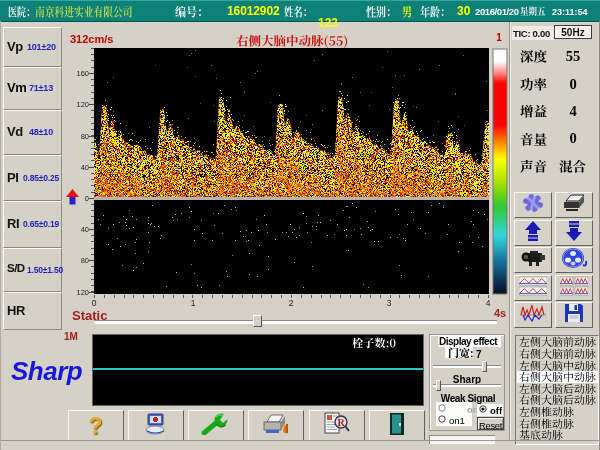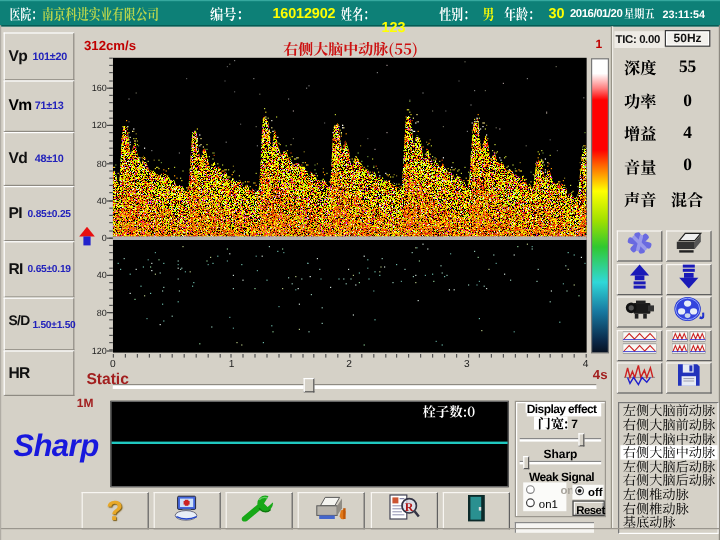--- a/index.html
+++ b/index.html
@@ -1042,21 +1042,21 @@
     <circle cx="4" cy="4" r="3.2" fill="#fff" stroke="#444" stroke-width="1"></circle>
   </svg>
 <div style="position:absolute;left:449px;top:415px;width:24px;font-weight:normal;font-size:9.5px;color:#000">on1</div>
 <div style="position:absolute;left:477px;top:404px;width:26px;height:12px;background:#fbfbf9"></div>
 <svg style="position:absolute;left:479px;top:405px" width="9" height="9">
     <circle cx="4" cy="4" r="3.2" fill="#fff" stroke="#444" stroke-width="1"></circle>
     <circle cx="4" cy="4" r="1.6" fill="#111"></circle>
   </svg>
 <div style="position:absolute;left:490px;top:405px;width:18px;font-weight:bold;font-size:9.5px;color:#000">off</div>
 <div style="position:absolute;left:477px;top:417px;width:27px;height:13px;background:#d5d1c7;border:1px solid #444;box-shadow:inset 1px 1px 0 #fff,inset -1px -1px 0 #999"></div>
-<div style="position:absolute;left:477px;top:419.5px;width:27px;font-weight:bold;font-size:9.5px;color:#000;text-align:right;letter-spacing:-0.4px">Reset</div>
+<div style="position:absolute;left:477px;top:419.5px;width:27px;font-weight:normal;font-size:9.5px;color:#000;text-align:center;letter-spacing:-0.4px">Reset</div>
 <div style="position:absolute;left:429px;top:435px;width:66px;height:9px;background:#f6f5f2;border-top:1px solid #888;border-left:1px solid #888"></div>
 <div style="position:absolute;left:515px;top:335px;width:84px;height:110px;background:#d5d1c7;border-top:1px solid #777;border-left:1px solid #777;border-bottom:1px solid #fff;border-right:1px solid #fff"></div>
 <svg style="position:absolute;left:518.5px;top:335.3px" width="79" height="13.8" viewBox="0 -11.0 79 13.8">
     <path d="M4.3 -9.2C4.2 -8.5 4.1 -7.7 3.9 -6.9H0.6L0.6 -6.5H3.8C3.3 -4.0 2.2 -1.5 0.4 0.3L0.5 0.4C2.0 -0.7 3.0 -2.2 3.7 -3.8L3.7 -3.7H5.9V0.1H2.3L2.3 0.4H10.3C10.4 0.4 10.5 0.4 10.5 0.3C10.2 -0.1 9.5 -0.6 9.5 -0.6L9.0 0.1H6.6V-3.7H9.3C9.5 -3.7 9.6 -3.7 9.6 -3.8C9.2 -4.2 8.6 -4.7 8.6 -4.7L8.1 -4.0H3.8C4.1 -4.8 4.4 -5.7 4.6 -6.5H10.2C10.3 -6.5 10.4 -6.6 10.5 -6.7C10.1 -7.1 9.4 -7.6 9.4 -7.6L8.9 -6.9H4.7C4.8 -7.5 5.0 -8.2 5.1 -8.8C5.4 -8.8 5.5 -8.9 5.5 -9.1Z M16.9 -6.8 15.9 -7.0C15.9 -2.8 15.9 -0.8 13.8 0.6L13.9 0.8C16.5 -0.5 16.4 -2.6 16.5 -6.5C16.8 -6.5 16.9 -6.6 16.9 -6.8ZM16.5 -2.0 16.3 -2.0C16.9 -1.5 17.5 -0.7 17.6 -0.0C18.4 0.5 18.9 -1.1 16.5 -2.0ZM14.4 -8.7V-2.2H14.5C14.8 -2.2 15.0 -2.4 15.0 -2.4V-8.1H17.3V-2.5H17.4C17.7 -2.5 18.0 -2.6 18.0 -2.7V-8.0C18.2 -8.0 18.3 -8.1 18.4 -8.2L17.6 -8.8L17.3 -8.4H15.2ZM21.4 -8.9 20.4 -9.0V-0.2C20.4 -0.0 20.3 0.0 20.1 0.0C19.9 0.0 18.9 -0.1 18.9 -0.1V0.1C19.4 0.2 19.6 0.3 19.8 0.4C19.9 0.5 20.0 0.7 20.0 0.9C20.9 0.8 21.0 0.4 21.0 -0.1V-8.6C21.3 -8.6 21.4 -8.7 21.4 -8.9ZM19.8 -7.7 18.8 -7.8V-1.6H18.9C19.2 -1.6 19.4 -1.8 19.4 -1.9V-7.4C19.7 -7.4 19.8 -7.5 19.8 -7.7ZM13.6 -6.2 13.1 -6.3C13.5 -7.1 13.8 -7.9 14.0 -8.7C14.2 -8.7 14.4 -8.8 14.4 -8.9L13.3 -9.2C12.9 -7.2 12.1 -5.1 11.3 -3.7L11.5 -3.6C11.8 -4.0 12.2 -4.6 12.5 -5.1V0.8H12.7C12.9 0.8 13.2 0.6 13.2 0.6V-6.0C13.4 -6.0 13.5 -6.1 13.6 -6.2Z M27.0 -9.2C27.0 -8.1 27.0 -7.0 26.9 -6.0H22.6L22.6 -5.7H26.9C26.6 -3.2 25.7 -1.0 22.4 0.7L22.6 0.9C26.3 -0.8 27.3 -3.1 27.6 -5.6C28.0 -3.4 28.9 -0.8 31.9 0.9C32.0 0.5 32.3 0.3 32.7 0.3L32.7 0.1C29.4 -1.3 28.3 -3.6 27.9 -5.7H32.3C32.4 -5.7 32.5 -5.7 32.5 -5.8C32.1 -6.2 31.4 -6.7 31.4 -6.7L30.9 -6.0H27.7C27.8 -6.9 27.8 -7.8 27.8 -8.8C28.1 -8.8 28.2 -8.9 28.2 -9.1Z M39.3 -9.2 39.1 -9.1C39.5 -8.7 39.9 -8.1 40.0 -7.6C40.7 -7.0 41.4 -8.5 39.3 -9.2ZM42.7 -7.9 42.3 -7.3H37.2L37.3 -7.0H43.3C43.5 -7.0 43.6 -7.0 43.6 -7.1C43.3 -7.5 42.7 -7.9 42.7 -7.9ZM43.4 -5.8 42.3 -5.9V-0.1H38.3V-5.6C38.6 -5.7 38.7 -5.8 38.7 -5.9C39.1 -5.3 39.6 -4.6 40.1 -3.9C39.6 -2.8 39.1 -1.8 38.4 -1.0L38.5 -0.9C39.3 -1.6 39.9 -2.5 40.4 -3.4C40.8 -2.6 41.1 -1.8 41.2 -1.2C41.8 -0.6 42.2 -1.9 40.7 -4.0C41.1 -4.7 41.3 -5.5 41.6 -6.1C41.9 -6.1 42.0 -6.2 42.0 -6.3L41.0 -6.6C40.8 -6.0 40.6 -5.2 40.3 -4.5C39.9 -5.0 39.4 -5.5 38.8 -6.1L38.6 -6.0L38.7 -5.9L37.6 -6.0V-0.2C37.5 -0.1 37.4 -0.0 37.3 0.1L38.1 0.6L38.4 0.2H42.3V0.8H42.4C42.7 0.8 43.0 0.7 43.0 0.6V-5.5C43.3 -5.6 43.4 -5.7 43.4 -5.8ZM36.1 -3.6H34.8L34.8 -4.9V-5.8H36.1ZM34.1 -8.7V-4.9C34.1 -2.9 34.1 -0.9 33.4 0.8L33.6 0.9C34.5 -0.3 34.7 -1.8 34.8 -3.3H36.1V-0.3C36.1 -0.1 36.1 -0.0 35.9 -0.0C35.7 -0.0 34.8 -0.1 34.8 -0.1V0.1C35.2 0.1 35.4 0.2 35.6 0.3C35.7 0.5 35.8 0.6 35.8 0.9C36.7 0.8 36.8 0.4 36.8 -0.2V-8.2C37.0 -8.2 37.2 -8.3 37.2 -8.4L36.3 -9.0L36.0 -8.6H34.9L34.1 -9.0ZM36.1 -6.1H34.8V-8.3H36.1Z M50.5 -5.9V-0.8H50.6C50.9 -0.8 51.1 -0.9 51.1 -1.0V-5.4C51.4 -5.5 51.5 -5.6 51.6 -5.7ZM52.8 -6.1V-0.2C52.8 -0.1 52.8 0.0 52.6 0.0C52.3 0.0 51.2 -0.1 51.2 -0.1V0.1C51.7 0.2 52.0 0.2 52.1 0.4C52.3 0.5 52.3 0.6 52.4 0.8C53.4 0.7 53.5 0.4 53.5 -0.2V-5.7C53.8 -5.7 53.9 -5.8 53.9 -6.0ZM46.7 -9.2 46.6 -9.1C47.1 -8.7 47.7 -7.9 47.8 -7.3C47.9 -7.2 48.0 -7.2 48.1 -7.2H44.4L44.5 -6.8H54.3C54.4 -6.8 54.5 -6.9 54.6 -7.0C54.2 -7.4 53.6 -7.8 53.6 -7.8L53.0 -7.2H50.6C51.2 -7.6 51.7 -8.2 52.1 -8.7C52.3 -8.7 52.5 -8.8 52.5 -8.9L51.3 -9.2C51.1 -8.6 50.7 -7.8 50.3 -7.2H48.1C48.7 -7.2 48.8 -8.5 46.7 -9.2ZM48.3 -5.4V-4.0H46.1V-5.4ZM45.5 -5.7V0.8H45.6C45.9 0.8 46.1 0.7 46.1 0.6V-2.0H48.3V-0.2C48.3 -0.1 48.2 0.0 48.1 0.0C47.9 0.0 47.1 -0.0 47.1 -0.0V0.1C47.5 0.2 47.7 0.3 47.8 0.4C47.9 0.5 47.9 0.6 48.0 0.8C48.9 0.8 49.0 0.4 49.0 -0.1V-5.2C49.2 -5.3 49.4 -5.4 49.5 -5.5L48.5 -6.1L48.2 -5.7H46.2L45.5 -6.1ZM48.3 -3.7V-2.3H46.1V-3.7Z M59.7 -6.1 59.2 -5.5H55.4L55.5 -5.1H60.4C60.5 -5.1 60.6 -5.2 60.7 -5.3C60.3 -5.7 59.7 -6.1 59.7 -6.1ZM59.1 -8.5 58.6 -7.9H55.9L56.0 -7.6H59.8C60.0 -7.6 60.1 -7.6 60.1 -7.8C59.7 -8.1 59.1 -8.5 59.1 -8.5ZM58.7 -3.8 58.5 -3.7C58.8 -3.2 59.1 -2.5 59.3 -1.9C58.1 -1.7 56.9 -1.5 56.2 -1.5C56.9 -2.3 57.7 -3.6 58.1 -4.5C58.4 -4.5 58.5 -4.6 58.5 -4.7L57.4 -5.1C57.1 -4.2 56.4 -2.4 55.8 -1.6C55.8 -1.6 55.5 -1.5 55.5 -1.5L56.0 -0.4C56.1 -0.5 56.2 -0.5 56.2 -0.7C57.4 -1.0 58.5 -1.3 59.3 -1.6C59.4 -1.4 59.4 -1.1 59.4 -0.9C60.1 -0.1 60.9 -2.0 58.7 -3.8ZM63.0 -9.1 61.9 -9.2C61.9 -8.3 61.9 -7.5 61.9 -6.6H59.9L60.0 -6.3H61.9C61.8 -3.4 61.3 -1.0 58.9 0.8L59.0 0.9C61.9 -0.8 62.5 -3.3 62.6 -6.3H64.4C64.3 -2.7 64.2 -0.6 63.8 -0.2C63.7 -0.1 63.6 -0.1 63.4 -0.1C63.2 -0.1 62.5 -0.2 62.1 -0.2L62.1 0.0C62.5 0.1 62.9 0.2 63.0 0.3C63.2 0.4 63.2 0.6 63.2 0.8C63.7 0.8 64.1 0.7 64.4 0.3C64.9 -0.2 65.0 -2.3 65.1 -6.2C65.4 -6.3 65.5 -6.3 65.6 -6.4L64.7 -7.1L64.3 -6.6H62.6L62.6 -8.8C62.9 -8.8 63.0 -8.9 63.0 -9.1Z M71.8 -9.0 71.7 -8.9C72.4 -8.6 73.4 -7.9 73.8 -7.4C74.7 -7.1 74.7 -8.8 71.8 -9.0ZM67.8 -8.2H69.2V-6.1H67.8ZM70.0 -5.0 70.1 -4.7H71.7C71.4 -3.2 70.9 -1.8 69.8 -0.7V-8.1C70.0 -8.2 70.2 -8.3 70.3 -8.3L69.4 -9.0L69.1 -8.6H68.0L67.1 -8.9V-5.2C67.1 -3.2 67.1 -1.0 66.4 0.8L66.6 0.9C67.4 -0.3 67.7 -1.8 67.8 -3.2H69.2V-0.3C69.2 -0.1 69.1 -0.1 68.9 -0.1C68.8 -0.1 67.8 -0.2 67.8 -0.2V0.0C68.3 0.1 68.5 0.2 68.6 0.3C68.7 0.4 68.8 0.6 68.8 0.8C69.8 0.7 69.8 0.4 69.8 -0.2V-0.5L69.9 -0.5C71.3 -1.5 72.1 -3.1 72.4 -4.6C72.7 -4.6 72.8 -4.6 72.8 -4.7L72.1 -5.4L71.6 -5.0ZM67.8 -5.8H69.2V-3.6H67.8C67.8 -4.2 67.8 -4.7 67.8 -5.3ZM70.6 -6.8 70.6 -6.5H73.0V-0.2C73.0 -0.0 72.9 0.0 72.7 0.0C72.5 0.0 71.4 -0.1 71.4 -0.1V0.1C71.9 0.2 72.1 0.3 72.3 0.4C72.4 0.5 72.5 0.7 72.5 0.9C73.5 0.8 73.6 0.4 73.6 -0.1V-5.7C74.0 -3.0 74.9 -1.6 76.2 -0.5C76.3 -0.9 76.5 -1.1 76.8 -1.2L76.8 -1.3C75.8 -1.9 74.9 -2.7 74.3 -4.1C75.1 -4.6 75.8 -5.4 76.3 -5.8C76.5 -5.8 76.6 -5.8 76.7 -5.9L75.8 -6.6C75.5 -6.0 74.8 -5.0 74.2 -4.2C74.0 -4.8 73.8 -5.5 73.7 -6.3C73.9 -6.3 74.1 -6.4 74.2 -6.5L73.2 -7.2L72.9 -6.8Z" fill="#000"></path>
   </svg>
 <svg style="position:absolute;left:518.5px;top:346.9px" width="79" height="13.8" viewBox="0 -11.0 79 13.8">
     <path d="M4.5 -9.2C4.3 -8.4 4.1 -7.6 3.8 -6.8H0.4L0.5 -6.4H3.7C3.0 -4.6 2.0 -2.9 0.4 -1.7L0.5 -1.6C1.6 -2.2 2.4 -3.0 3.1 -3.9V0.8H3.2C3.6 0.8 3.8 0.7 3.8 0.6V-0.1H8.4V0.8H8.5C8.9 0.8 9.2 0.6 9.2 0.5V-3.6C9.4 -3.6 9.5 -3.7 9.6 -3.8L8.8 -4.4L8.4 -4.0H3.9L3.3 -4.2C3.8 -4.9 4.2 -5.7 4.5 -6.4H10.3C10.4 -6.4 10.6 -6.5 10.6 -6.6C10.2 -7.0 9.6 -7.5 9.6 -7.5L9.0 -6.8H4.6C4.9 -7.4 5.1 -8.1 5.2 -8.7C5.5 -8.7 5.6 -8.8 5.7 -9.0ZM3.8 -0.4V-3.7H8.4V-0.4Z M16.9 -6.8 15.9 -7.0C15.9 -2.8 15.9 -0.8 13.8 0.6L13.9 0.8C16.5 -0.5 16.4 -2.6 16.5 -6.5C16.8 -6.5 16.9 -6.6 16.9 -6.8ZM16.5 -2.0 16.3 -2.0C16.9 -1.5 17.5 -0.7 17.6 -0.0C18.4 0.5 18.9 -1.1 16.5 -2.0ZM14.4 -8.7V-2.2H14.5C14.8 -2.2 15.0 -2.4 15.0 -2.4V-8.1H17.3V-2.5H17.4C17.7 -2.5 18.0 -2.6 18.0 -2.7V-8.0C18.2 -8.0 18.3 -8.1 18.4 -8.2L17.6 -8.8L17.3 -8.4H15.2ZM21.4 -8.9 20.4 -9.0V-0.2C20.4 -0.0 20.3 0.0 20.1 0.0C19.9 0.0 18.9 -0.1 18.9 -0.1V0.1C19.4 0.2 19.6 0.3 19.8 0.4C19.9 0.5 20.0 0.7 20.0 0.9C20.9 0.8 21.0 0.4 21.0 -0.1V-8.6C21.3 -8.6 21.4 -8.7 21.4 -8.9ZM19.8 -7.7 18.8 -7.8V-1.6H18.9C19.2 -1.6 19.4 -1.8 19.4 -1.9V-7.4C19.7 -7.4 19.8 -7.5 19.8 -7.7ZM13.6 -6.2 13.1 -6.3C13.5 -7.1 13.8 -7.9 14.0 -8.7C14.2 -8.7 14.4 -8.8 14.4 -8.9L13.3 -9.2C12.9 -7.2 12.1 -5.1 11.3 -3.7L11.5 -3.6C11.8 -4.0 12.2 -4.6 12.5 -5.1V0.8H12.7C12.9 0.8 13.2 0.6 13.2 0.6V-6.0C13.4 -6.0 13.5 -6.1 13.6 -6.2Z M27.0 -9.2C27.0 -8.1 27.0 -7.0 26.9 -6.0H22.6L22.6 -5.7H26.9C26.6 -3.2 25.7 -1.0 22.4 0.7L22.6 0.9C26.3 -0.8 27.3 -3.1 27.6 -5.6C28.0 -3.4 28.9 -0.8 31.9 0.9C32.0 0.5 32.3 0.3 32.7 0.3L32.7 0.1C29.4 -1.3 28.3 -3.6 27.9 -5.7H32.3C32.4 -5.7 32.5 -5.7 32.5 -5.8C32.1 -6.2 31.4 -6.7 31.4 -6.7L30.9 -6.0H27.7C27.8 -6.9 27.8 -7.8 27.8 -8.8C28.1 -8.8 28.2 -8.9 28.2 -9.1Z M39.3 -9.2 39.1 -9.1C39.5 -8.7 39.9 -8.1 40.0 -7.6C40.7 -7.0 41.4 -8.5 39.3 -9.2ZM42.7 -7.9 42.3 -7.3H37.2L37.3 -7.0H43.3C43.5 -7.0 43.6 -7.0 43.6 -7.1C43.3 -7.5 42.7 -7.9 42.7 -7.9ZM43.4 -5.8 42.3 -5.9V-0.1H38.3V-5.6C38.6 -5.7 38.7 -5.8 38.7 -5.9C39.1 -5.3 39.6 -4.6 40.1 -3.9C39.6 -2.8 39.1 -1.8 38.4 -1.0L38.5 -0.9C39.3 -1.6 39.9 -2.5 40.4 -3.4C40.8 -2.6 41.1 -1.8 41.2 -1.2C41.8 -0.6 42.2 -1.9 40.7 -4.0C41.1 -4.7 41.3 -5.5 41.6 -6.1C41.9 -6.1 42.0 -6.2 42.0 -6.3L41.0 -6.6C40.8 -6.0 40.6 -5.2 40.3 -4.5C39.9 -5.0 39.4 -5.5 38.8 -6.1L38.6 -6.0L38.7 -5.9L37.6 -6.0V-0.2C37.5 -0.1 37.4 -0.0 37.3 0.1L38.1 0.6L38.4 0.2H42.3V0.8H42.4C42.7 0.8 43.0 0.7 43.0 0.6V-5.5C43.3 -5.6 43.4 -5.7 43.4 -5.8ZM36.1 -3.6H34.8L34.8 -4.9V-5.8H36.1ZM34.1 -8.7V-4.9C34.1 -2.9 34.1 -0.9 33.4 0.8L33.6 0.9C34.5 -0.3 34.7 -1.8 34.8 -3.3H36.1V-0.3C36.1 -0.1 36.1 -0.0 35.9 -0.0C35.7 -0.0 34.8 -0.1 34.8 -0.1V0.1C35.2 0.1 35.4 0.2 35.6 0.3C35.7 0.5 35.8 0.6 35.8 0.9C36.7 0.8 36.8 0.4 36.8 -0.2V-8.2C37.0 -8.2 37.2 -8.3 37.2 -8.4L36.3 -9.0L36.0 -8.6H34.9L34.1 -9.0ZM36.1 -6.1H34.8V-8.3H36.1Z M50.5 -5.9V-0.8H50.6C50.9 -0.8 51.1 -0.9 51.1 -1.0V-5.4C51.4 -5.5 51.5 -5.6 51.6 -5.7ZM52.8 -6.1V-0.2C52.8 -0.1 52.8 0.0 52.6 0.0C52.3 0.0 51.2 -0.1 51.2 -0.1V0.1C51.7 0.2 52.0 0.2 52.1 0.4C52.3 0.5 52.3 0.6 52.4 0.8C53.4 0.7 53.5 0.4 53.5 -0.2V-5.7C53.8 -5.7 53.9 -5.8 53.9 -6.0ZM46.7 -9.2 46.6 -9.1C47.1 -8.7 47.7 -7.9 47.8 -7.3C47.9 -7.2 48.0 -7.2 48.1 -7.2H44.4L44.5 -6.8H54.3C54.4 -6.8 54.5 -6.9 54.6 -7.0C54.2 -7.4 53.6 -7.8 53.6 -7.8L53.0 -7.2H50.6C51.2 -7.6 51.7 -8.2 52.1 -8.7C52.3 -8.7 52.5 -8.8 52.5 -8.9L51.3 -9.2C51.1 -8.6 50.7 -7.8 50.3 -7.2H48.1C48.7 -7.2 48.8 -8.5 46.7 -9.2ZM48.3 -5.4V-4.0H46.1V-5.4ZM45.5 -5.7V0.8H45.6C45.9 0.8 46.1 0.7 46.1 0.6V-2.0H48.3V-0.2C48.3 -0.1 48.2 0.0 48.1 0.0C47.9 0.0 47.1 -0.0 47.1 -0.0V0.1C47.5 0.2 47.7 0.3 47.8 0.4C47.9 0.5 47.9 0.6 48.0 0.8C48.9 0.8 49.0 0.4 49.0 -0.1V-5.2C49.2 -5.3 49.4 -5.4 49.5 -5.5L48.5 -6.1L48.2 -5.7H46.2L45.5 -6.1ZM48.3 -3.7V-2.3H46.1V-3.7Z M59.7 -6.1 59.2 -5.5H55.4L55.5 -5.1H60.4C60.5 -5.1 60.6 -5.2 60.7 -5.3C60.3 -5.7 59.7 -6.1 59.7 -6.1ZM59.1 -8.5 58.6 -7.9H55.9L56.0 -7.6H59.8C60.0 -7.6 60.1 -7.6 60.1 -7.8C59.7 -8.1 59.1 -8.5 59.1 -8.5ZM58.7 -3.8 58.5 -3.7C58.8 -3.2 59.1 -2.5 59.3 -1.9C58.1 -1.7 56.9 -1.5 56.2 -1.5C56.9 -2.3 57.7 -3.6 58.1 -4.5C58.4 -4.5 58.5 -4.6 58.5 -4.7L57.4 -5.1C57.1 -4.2 56.4 -2.4 55.8 -1.6C55.8 -1.6 55.5 -1.5 55.5 -1.5L56.0 -0.4C56.1 -0.5 56.2 -0.5 56.2 -0.7C57.4 -1.0 58.5 -1.3 59.3 -1.6C59.4 -1.4 59.4 -1.1 59.4 -0.9C60.1 -0.1 60.9 -2.0 58.7 -3.8ZM63.0 -9.1 61.9 -9.2C61.9 -8.3 61.9 -7.5 61.9 -6.6H59.9L60.0 -6.3H61.9C61.8 -3.4 61.3 -1.0 58.9 0.8L59.0 0.9C61.9 -0.8 62.5 -3.3 62.6 -6.3H64.4C64.3 -2.7 64.2 -0.6 63.8 -0.2C63.7 -0.1 63.6 -0.1 63.4 -0.1C63.2 -0.1 62.5 -0.2 62.1 -0.2L62.1 0.0C62.5 0.1 62.9 0.2 63.0 0.3C63.2 0.4 63.2 0.6 63.2 0.8C63.7 0.8 64.1 0.7 64.4 0.3C64.9 -0.2 65.0 -2.3 65.1 -6.2C65.4 -6.3 65.5 -6.3 65.6 -6.4L64.7 -7.1L64.3 -6.6H62.6L62.6 -8.8C62.9 -8.8 63.0 -8.9 63.0 -9.1Z M71.8 -9.0 71.7 -8.9C72.4 -8.6 73.4 -7.9 73.8 -7.4C74.7 -7.1 74.7 -8.8 71.8 -9.0ZM67.8 -8.2H69.2V-6.1H67.8ZM70.0 -5.0 70.1 -4.7H71.7C71.4 -3.2 70.9 -1.8 69.8 -0.7V-8.1C70.0 -8.2 70.2 -8.3 70.3 -8.3L69.4 -9.0L69.1 -8.6H68.0L67.1 -8.9V-5.2C67.1 -3.2 67.1 -1.0 66.4 0.8L66.6 0.9C67.4 -0.3 67.7 -1.8 67.8 -3.2H69.2V-0.3C69.2 -0.1 69.1 -0.1 68.9 -0.1C68.8 -0.1 67.8 -0.2 67.8 -0.2V0.0C68.3 0.1 68.5 0.2 68.6 0.3C68.7 0.4 68.8 0.6 68.8 0.8C69.8 0.7 69.8 0.4 69.8 -0.2V-0.5L69.9 -0.5C71.3 -1.5 72.1 -3.1 72.4 -4.6C72.7 -4.6 72.8 -4.6 72.8 -4.7L72.1 -5.4L71.6 -5.0ZM67.8 -5.8H69.2V-3.6H67.8C67.8 -4.2 67.8 -4.7 67.8 -5.3ZM70.6 -6.8 70.6 -6.5H73.0V-0.2C73.0 -0.0 72.9 0.0 72.7 0.0C72.5 0.0 71.4 -0.1 71.4 -0.1V0.1C71.9 0.2 72.1 0.3 72.3 0.4C72.4 0.5 72.5 0.7 72.5 0.9C73.5 0.8 73.6 0.4 73.6 -0.1V-5.7C74.0 -3.0 74.9 -1.6 76.2 -0.5C76.3 -0.9 76.5 -1.1 76.8 -1.2L76.8 -1.3C75.8 -1.9 74.9 -2.7 74.3 -4.1C75.1 -4.6 75.8 -5.4 76.3 -5.8C76.5 -5.8 76.6 -5.8 76.7 -5.9L75.8 -6.6C75.5 -6.0 74.8 -5.0 74.2 -4.2C74.0 -4.8 73.8 -5.5 73.7 -6.3C73.9 -6.3 74.1 -6.4 74.2 -6.5L73.2 -7.2L72.9 -6.8Z" fill="#000"></path>
   </svg>
 <svg style="position:absolute;left:518.5px;top:358.5px" width="79" height="13.8" viewBox="0 -11.0 79 13.8">
     <path d="M4.3 -9.2C4.2 -8.5 4.1 -7.7 3.9 -6.9H0.6L0.6 -6.5H3.8C3.3 -4.0 2.2 -1.5 0.4 0.3L0.5 0.4C2.0 -0.7 3.0 -2.2 3.7 -3.8L3.7 -3.7H5.9V0.1H2.3L2.3 0.4H10.3C10.4 0.4 10.5 0.4 10.5 0.3C10.2 -0.1 9.5 -0.6 9.5 -0.6L9.0 0.1H6.6V-3.7H9.3C9.5 -3.7 9.6 -3.7 9.6 -3.8C9.2 -4.2 8.6 -4.7 8.6 -4.7L8.1 -4.0H3.8C4.1 -4.8 4.4 -5.7 4.6 -6.5H10.2C10.3 -6.5 10.4 -6.6 10.5 -6.7C10.1 -7.1 9.4 -7.6 9.4 -7.6L8.9 -6.9H4.7C4.8 -7.5 5.0 -8.2 5.1 -8.8C5.4 -8.8 5.5 -8.9 5.5 -9.1Z M16.9 -6.8 15.9 -7.0C15.9 -2.8 15.9 -0.8 13.8 0.6L13.9 0.8C16.5 -0.5 16.4 -2.6 16.5 -6.5C16.8 -6.5 16.9 -6.6 16.9 -6.8ZM16.5 -2.0 16.3 -2.0C16.9 -1.5 17.5 -0.7 17.6 -0.0C18.4 0.5 18.9 -1.1 16.5 -2.0ZM14.4 -8.7V-2.2H14.5C14.8 -2.2 15.0 -2.4 15.0 -2.4V-8.1H17.3V-2.5H17.4C17.7 -2.5 18.0 -2.6 18.0 -2.7V-8.0C18.2 -8.0 18.3 -8.1 18.4 -8.2L17.6 -8.8L17.3 -8.4H15.2ZM21.4 -8.9 20.4 -9.0V-0.2C20.4 -0.0 20.3 0.0 20.1 0.0C19.9 0.0 18.9 -0.1 18.9 -0.1V0.1C19.4 0.2 19.6 0.3 19.8 0.4C19.9 0.5 20.0 0.7 20.0 0.9C20.9 0.8 21.0 0.4 21.0 -0.1V-8.6C21.3 -8.6 21.4 -8.7 21.4 -8.9ZM19.8 -7.7 18.8 -7.8V-1.6H18.9C19.2 -1.6 19.4 -1.8 19.4 -1.9V-7.4C19.7 -7.4 19.8 -7.5 19.8 -7.7ZM13.6 -6.2 13.1 -6.3C13.5 -7.1 13.8 -7.9 14.0 -8.7C14.2 -8.7 14.4 -8.8 14.4 -8.9L13.3 -9.2C12.9 -7.2 12.1 -5.1 11.3 -3.7L11.5 -3.6C11.8 -4.0 12.2 -4.6 12.5 -5.1V0.8H12.7C12.9 0.8 13.2 0.6 13.2 0.6V-6.0C13.4 -6.0 13.5 -6.1 13.6 -6.2Z M27.0 -9.2C27.0 -8.1 27.0 -7.0 26.9 -6.0H22.6L22.6 -5.7H26.9C26.6 -3.2 25.7 -1.0 22.4 0.7L22.6 0.9C26.3 -0.8 27.3 -3.1 27.6 -5.6C28.0 -3.4 28.9 -0.8 31.9 0.9C32.0 0.5 32.3 0.3 32.7 0.3L32.7 0.1C29.4 -1.3 28.3 -3.6 27.9 -5.7H32.3C32.4 -5.7 32.5 -5.7 32.5 -5.8C32.1 -6.2 31.4 -6.7 31.4 -6.7L30.9 -6.0H27.7C27.8 -6.9 27.8 -7.8 27.8 -8.8C28.1 -8.8 28.2 -8.9 28.2 -9.1Z M39.3 -9.2 39.1 -9.1C39.5 -8.7 39.9 -8.1 40.0 -7.6C40.7 -7.0 41.4 -8.5 39.3 -9.2ZM42.7 -7.9 42.3 -7.3H37.2L37.3 -7.0H43.3C43.5 -7.0 43.6 -7.0 43.6 -7.1C43.3 -7.5 42.7 -7.9 42.7 -7.9ZM43.4 -5.8 42.3 -5.9V-0.1H38.3V-5.6C38.6 -5.7 38.7 -5.8 38.7 -5.9C39.1 -5.3 39.6 -4.6 40.1 -3.9C39.6 -2.8 39.1 -1.8 38.4 -1.0L38.5 -0.9C39.3 -1.6 39.9 -2.5 40.4 -3.4C40.8 -2.6 41.1 -1.8 41.2 -1.2C41.8 -0.6 42.2 -1.9 40.7 -4.0C41.1 -4.7 41.3 -5.5 41.6 -6.1C41.9 -6.1 42.0 -6.2 42.0 -6.3L41.0 -6.6C40.8 -6.0 40.6 -5.2 40.3 -4.5C39.9 -5.0 39.4 -5.5 38.8 -6.1L38.6 -6.0L38.7 -5.9L37.6 -6.0V-0.2C37.5 -0.1 37.4 -0.0 37.3 0.1L38.1 0.6L38.4 0.2H42.3V0.8H42.4C42.7 0.8 43.0 0.7 43.0 0.6V-5.5C43.3 -5.6 43.4 -5.7 43.4 -5.8ZM36.1 -3.6H34.8L34.8 -4.9V-5.8H36.1ZM34.1 -8.7V-4.9C34.1 -2.9 34.1 -0.9 33.4 0.8L33.6 0.9C34.5 -0.3 34.7 -1.8 34.8 -3.3H36.1V-0.3C36.1 -0.1 36.1 -0.0 35.9 -0.0C35.7 -0.0 34.8 -0.1 34.8 -0.1V0.1C35.2 0.1 35.4 0.2 35.6 0.3C35.7 0.5 35.8 0.6 35.8 0.9C36.7 0.8 36.8 0.4 36.8 -0.2V-8.2C37.0 -8.2 37.2 -8.3 37.2 -8.4L36.3 -9.0L36.0 -8.6H34.9L34.1 -9.0ZM36.1 -6.1H34.8V-8.3H36.1Z M53.0 -3.7H49.8V-6.6H53.0ZM50.2 -9.1 49.1 -9.2V-6.9H46.0L45.2 -7.3V-2.3H45.3C45.6 -2.3 45.9 -2.5 45.9 -2.6V-3.4H49.1V0.9H49.2C49.5 0.9 49.8 0.7 49.8 0.6V-3.4H53.0V-2.4H53.2C53.4 -2.4 53.8 -2.6 53.8 -2.7V-6.4C54.0 -6.5 54.2 -6.6 54.3 -6.7L53.3 -7.4L52.9 -6.9H49.8V-8.8C50.1 -8.8 50.2 -8.9 50.2 -9.1ZM45.9 -3.7V-6.6H49.1V-3.7Z M59.7 -6.1 59.2 -5.5H55.4L55.5 -5.1H60.4C60.5 -5.1 60.6 -5.2 60.7 -5.3C60.3 -5.7 59.7 -6.1 59.7 -6.1ZM59.1 -8.5 58.6 -7.9H55.9L56.0 -7.6H59.8C60.0 -7.6 60.1 -7.6 60.1 -7.8C59.7 -8.1 59.1 -8.5 59.1 -8.5ZM58.7 -3.8 58.5 -3.7C58.8 -3.2 59.1 -2.5 59.3 -1.9C58.1 -1.7 56.9 -1.5 56.2 -1.5C56.9 -2.3 57.7 -3.6 58.1 -4.5C58.4 -4.5 58.5 -4.6 58.5 -4.7L57.4 -5.1C57.1 -4.2 56.4 -2.4 55.8 -1.6C55.8 -1.6 55.5 -1.5 55.5 -1.5L56.0 -0.4C56.1 -0.5 56.2 -0.5 56.2 -0.7C57.4 -1.0 58.5 -1.3 59.3 -1.6C59.4 -1.4 59.4 -1.1 59.4 -0.9C60.1 -0.1 60.9 -2.0 58.7 -3.8ZM63.0 -9.1 61.9 -9.2C61.9 -8.3 61.9 -7.5 61.9 -6.6H59.9L60.0 -6.3H61.9C61.8 -3.4 61.3 -1.0 58.9 0.8L59.0 0.9C61.9 -0.8 62.5 -3.3 62.6 -6.3H64.4C64.3 -2.7 64.2 -0.6 63.8 -0.2C63.7 -0.1 63.6 -0.1 63.4 -0.1C63.2 -0.1 62.5 -0.2 62.1 -0.2L62.1 0.0C62.5 0.1 62.9 0.2 63.0 0.3C63.2 0.4 63.2 0.6 63.2 0.8C63.7 0.8 64.1 0.7 64.4 0.3C64.9 -0.2 65.0 -2.3 65.1 -6.2C65.4 -6.3 65.5 -6.3 65.6 -6.4L64.7 -7.1L64.3 -6.6H62.6L62.6 -8.8C62.9 -8.8 63.0 -8.9 63.0 -9.1Z M71.8 -9.0 71.7 -8.9C72.4 -8.6 73.4 -7.9 73.8 -7.4C74.7 -7.1 74.7 -8.8 71.8 -9.0ZM67.8 -8.2H69.2V-6.1H67.8ZM70.0 -5.0 70.1 -4.7H71.7C71.4 -3.2 70.9 -1.8 69.8 -0.7V-8.1C70.0 -8.2 70.2 -8.3 70.3 -8.3L69.4 -9.0L69.1 -8.6H68.0L67.1 -8.9V-5.2C67.1 -3.2 67.1 -1.0 66.4 0.8L66.6 0.9C67.4 -0.3 67.7 -1.8 67.8 -3.2H69.2V-0.3C69.2 -0.1 69.1 -0.1 68.9 -0.1C68.8 -0.1 67.8 -0.2 67.8 -0.2V0.0C68.3 0.1 68.5 0.2 68.6 0.3C68.7 0.4 68.8 0.6 68.8 0.8C69.8 0.7 69.8 0.4 69.8 -0.2V-0.5L69.9 -0.5C71.3 -1.5 72.1 -3.1 72.4 -4.6C72.7 -4.6 72.8 -4.6 72.8 -4.7L72.1 -5.4L71.6 -5.0ZM67.8 -5.8H69.2V-3.6H67.8C67.8 -4.2 67.8 -4.7 67.8 -5.3ZM70.6 -6.8 70.6 -6.5H73.0V-0.2C73.0 -0.0 72.9 0.0 72.7 0.0C72.5 0.0 71.4 -0.1 71.4 -0.1V0.1C71.9 0.2 72.1 0.3 72.3 0.4C72.4 0.5 72.5 0.7 72.5 0.9C73.5 0.8 73.6 0.4 73.6 -0.1V-5.7C74.0 -3.0 74.9 -1.6 76.2 -0.5C76.3 -0.9 76.5 -1.1 76.8 -1.2L76.8 -1.3C75.8 -1.9 74.9 -2.7 74.3 -4.1C75.1 -4.6 75.8 -5.4 76.3 -5.8C76.5 -5.8 76.6 -5.8 76.7 -5.9L75.8 -6.6C75.5 -6.0 74.8 -5.0 74.2 -4.2C74.0 -4.8 73.8 -5.5 73.7 -6.3C73.9 -6.3 74.1 -6.4 74.2 -6.5L73.2 -7.2L72.9 -6.8Z" fill="#000"></path>

